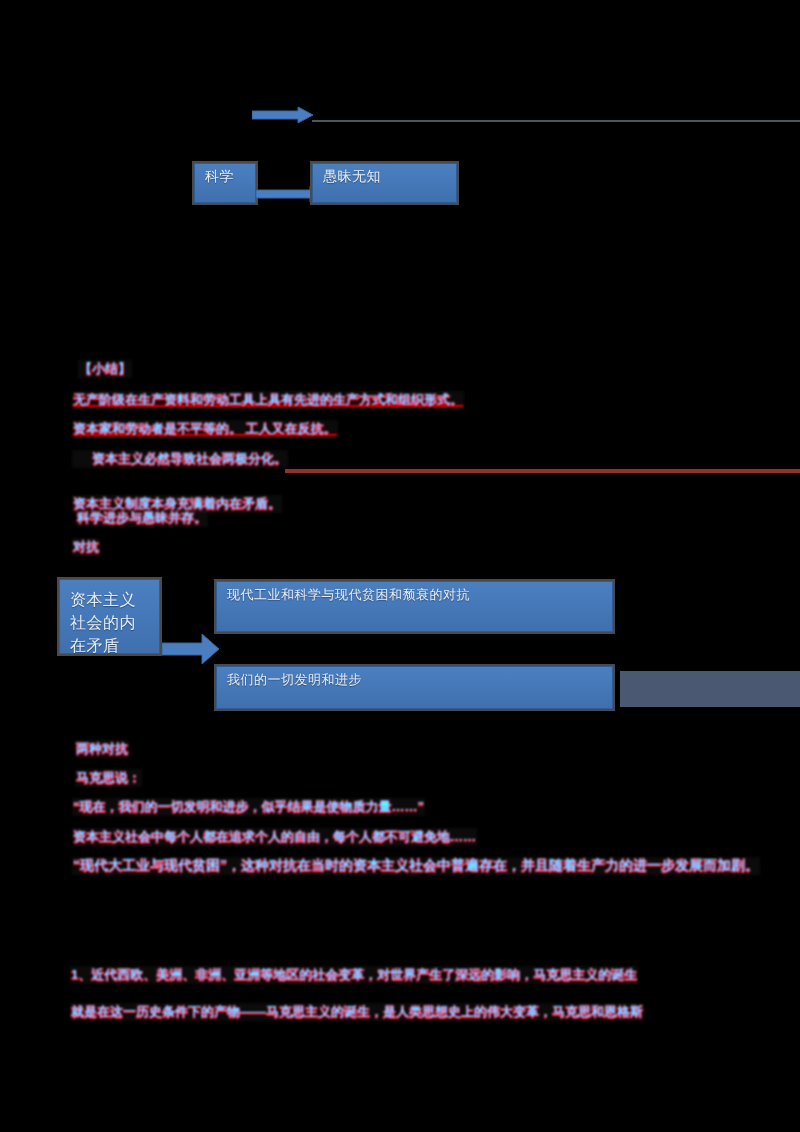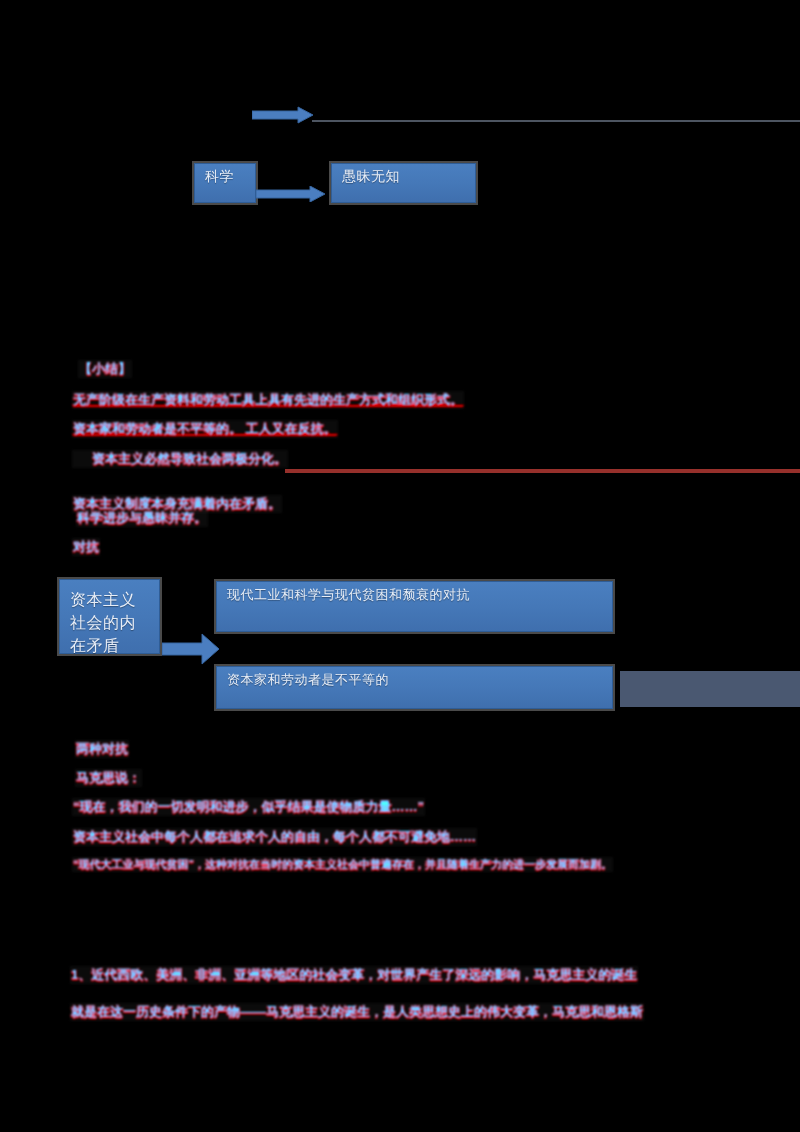--- a/index.html
+++ b/index.html
@@ -69,21 +69,21 @@
     font-size: 13px;
     white-space: nowrap;
     letter-spacing: 0px;
     
     filter: blur(0.9px) contrast(1.35) saturate(1.5);
     text-shadow: 0.6px 0 0 #ee1111, -0.6px 0 0 #cc0a0a, 0 0.6px 0 #ee1111;
     background: rgba(60,60,60,0.30);
     padding: 0 1px;
   }
   .rtext.u { text-decoration: underline; text-decoration-color: #b01010; }
-  .rtext.small { font-size: 11px; }
+  .rtext.small { font-size: 14px; }
 </style>
 </head>
 <body>
 
 <div id="page">
 
   <div class="block-arrow" style="left:252px; top:106px; width:62px; height:18px;">
     <svg width="62" height="18" viewBox="0 0 62 18">
       <path d="M0 5 L46 5 L46 1 L61 9 L46 17 L46 13 L0 13 Z" fill="#4b7ec0" stroke="#36659f" stroke-width="1"></path>
     </svg>
@@ -94,21 +94,21 @@
   <div class="fbox" style="left:194px; top:163px; width:62px; height:40px; font-size:14px;">
     <span>科学</span>
   </div>
 
   <div class="block-arrow" style="left:256px; top:186px; width:70px; height:16px;">
     <svg width="70" height="16" viewBox="0 0 70 16">
       <path d="M0 4 L54 4 L54 0 L69 8 L54 16 L54 12 L0 12 Z" fill="#4b7ec0" stroke="#36659f" stroke-width="1"></path>
     </svg>
   </div>
 
-  <div class="fbox" style="left:331px; top:163px; width:145px; height:40px; font-size:14px;">
+  <div class="fbox" style="left:312px; top:163px; width:145px; height:40px; font-size:14px;">
     <span>愚昧无知</span>
   </div>
 
   <div class="rtext" style="left:78px; top:360px;">【小结】</div>
 
   <div class="rtext u" style="left:72px; top:391px;">无产阶级在生产资料和劳动工具上具有先进的生产方式和组织形式。</div>
 
   <div class="rtext u" style="left:72px; top:420px;">资本家和劳动者是不平等的。    工人又在反抗。</div>
 
   <div class="rtext" style="left:72px; top:450px;padding-left:20px;">资本主义必然导致社会两极分化。</div>
@@ -131,21 +131,21 @@
     </svg>
   </div>
 
   <div class="fbox" style="left:216px; top:581px; width:397px; height:51px; font-size:13px;">
     <span>现代工业和科学与现代贫困和颓衰的对抗</span>
   </div>
 
   <div class="slate" style="left:620px; top:671px; width:180px; height:36px;"></div>
 
   <div class="fbox" style="left:216px; top:666px; width:397px; height:43px; font-size:13px;">
-    <span>资本家和劳动者是不平等的</span>
+    <span>我们的一切发明和进步</span>
   </div>
 
   <div class="rtext" style="left:75px; top:740px;">两种对抗</div>
 
   <div class="rtext" style="left:75px; top:769px;">马克思说：</div>
 
   <div class="rtext" style="left:72px; top:798px;">“现在，我们的一切发明和进步，似乎结果是使物质力量……”</div>
 
   <div class="rtext" style="left:72px; top:828px;">资本主义社会中每个人都在追求个人的自由，每个人都不可避免地……</div>
 

